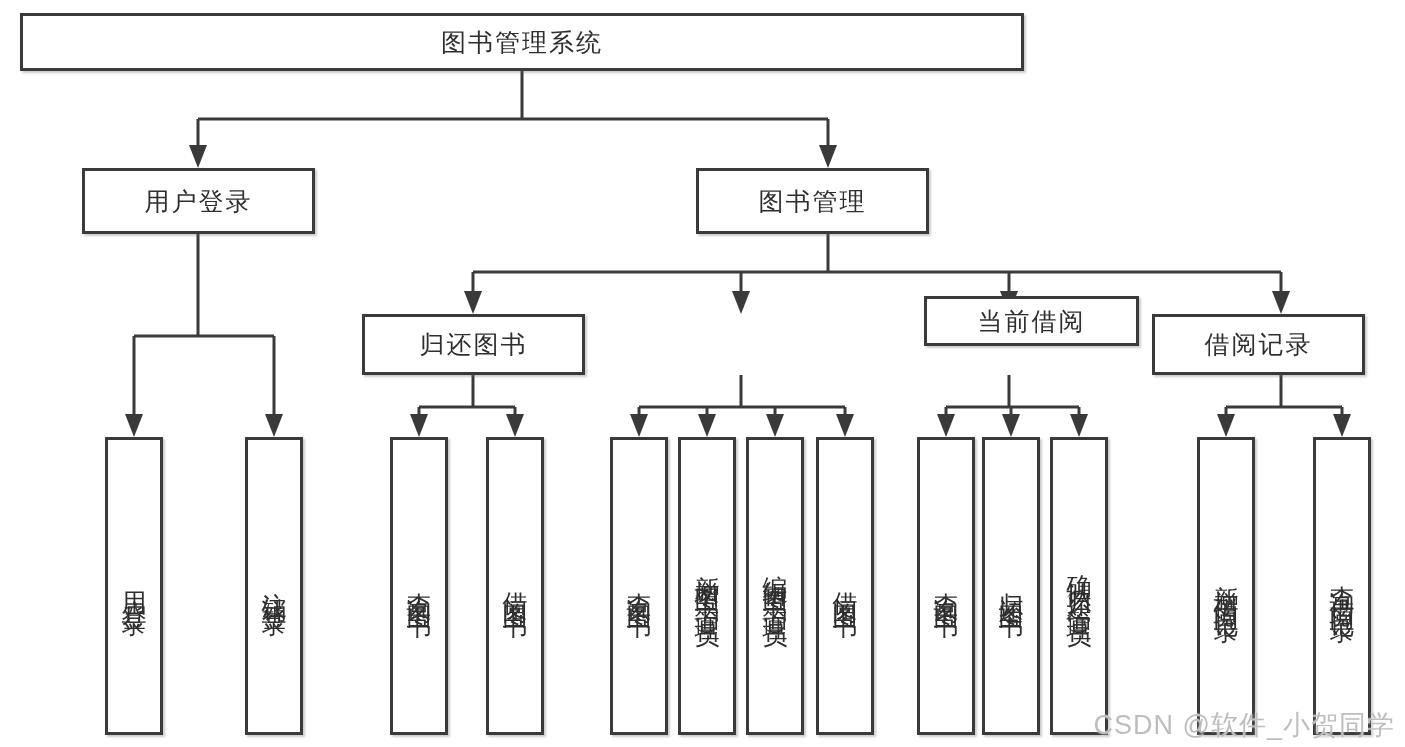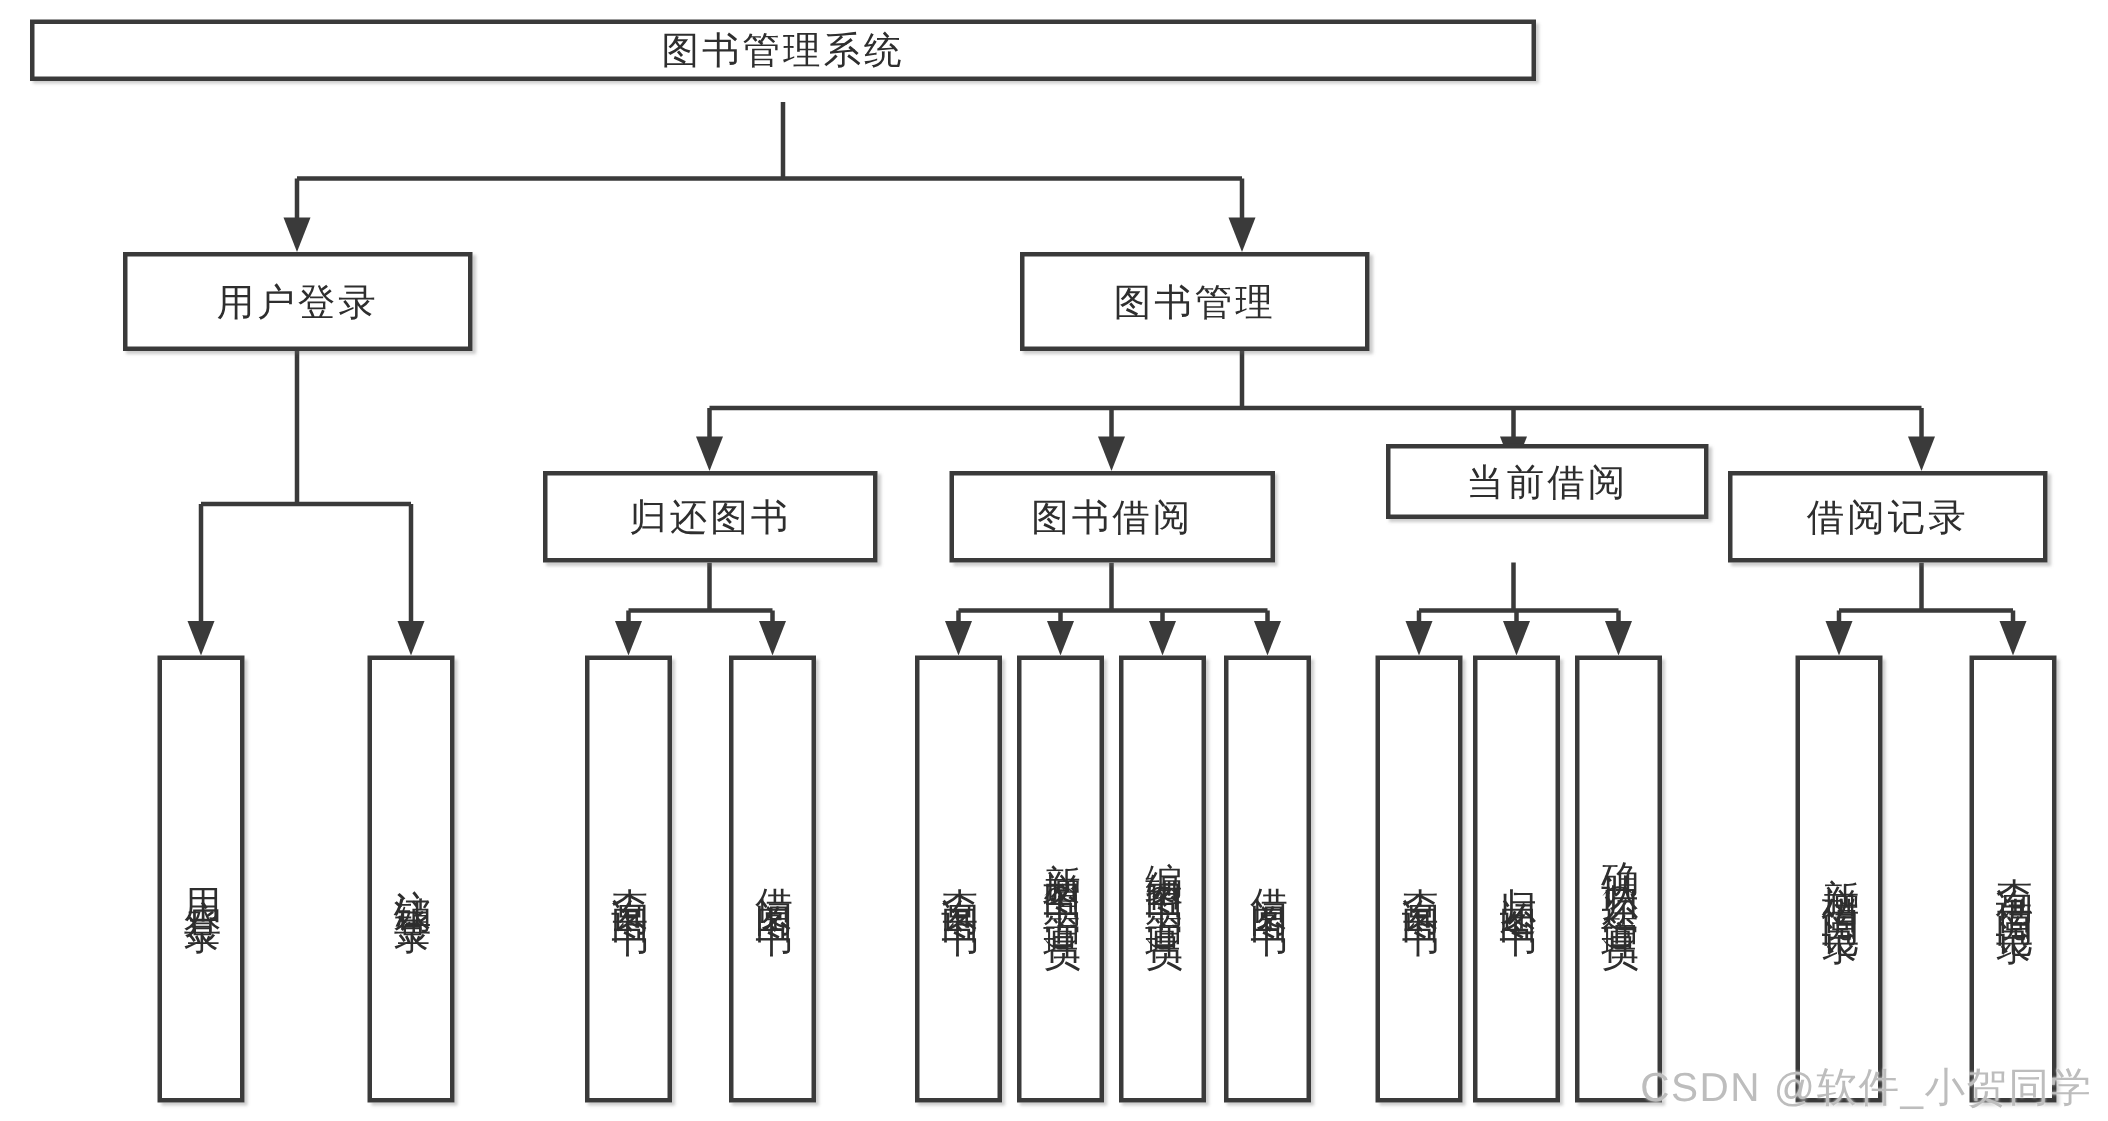--- a/index.html
+++ b/index.html
@@ -111,27 +111,26 @@
       <polygon points="1070,414 1088,414 1079,437"></polygon>
     </g>
 
     <g>
       <path d="M1281,375 V407 M1226,407 H1342 M1226,407 V415 M1342,407 V415"></path>
       <polygon points="1217,414 1235,414 1226,437"></polygon>
       <polygon points="1333,414 1351,414 1342,437"></polygon>
     </g>
   </svg>
 
-  <div class="node" style="left:20px;top:13px;width:1004px;height:41px;">图书管理系统</div>
+  <div class="node" style="left:20px;top:13px;width:1004px;height:58px;">图书管理系统</div>
 
   <div class="node" style="left:82px;top:168px;width:233px;height:66px;">用户登录</div>
-  <div class="node" style="left:680px;top:168px;width:233px;height:66px;">图书管理</div>
+  <div class="node" style="left:696px;top:168px;width:233px;height:66px;">图书管理</div>
 
   <div class="node" style="left:362px;top:314px;width:223px;height:61px;">归还图书</div>
-  <div class="node" style="left:633px;top:314px;width:217px;height:61px;">图书借阅</div>
   <div class="node" style="left:902px;top:296px;width:215px;height:50px;margin-left:22px;">当前借阅</div>
   <div class="node" style="left:1152px;top:314px;width:213px;height:61px;">借阅记录</div>
 
   <div class="vnode" style="left:105px;">用户登录</div>
   <div class="vnode" style="left:245px;">注销登录</div>
 
   <div class="vnode" style="left:390px;">查询图书</div>
   <div class="vnode" style="left:486px;">借阅图书</div>
 
   <div class="vnode" style="left:610px;">查询图书</div>

